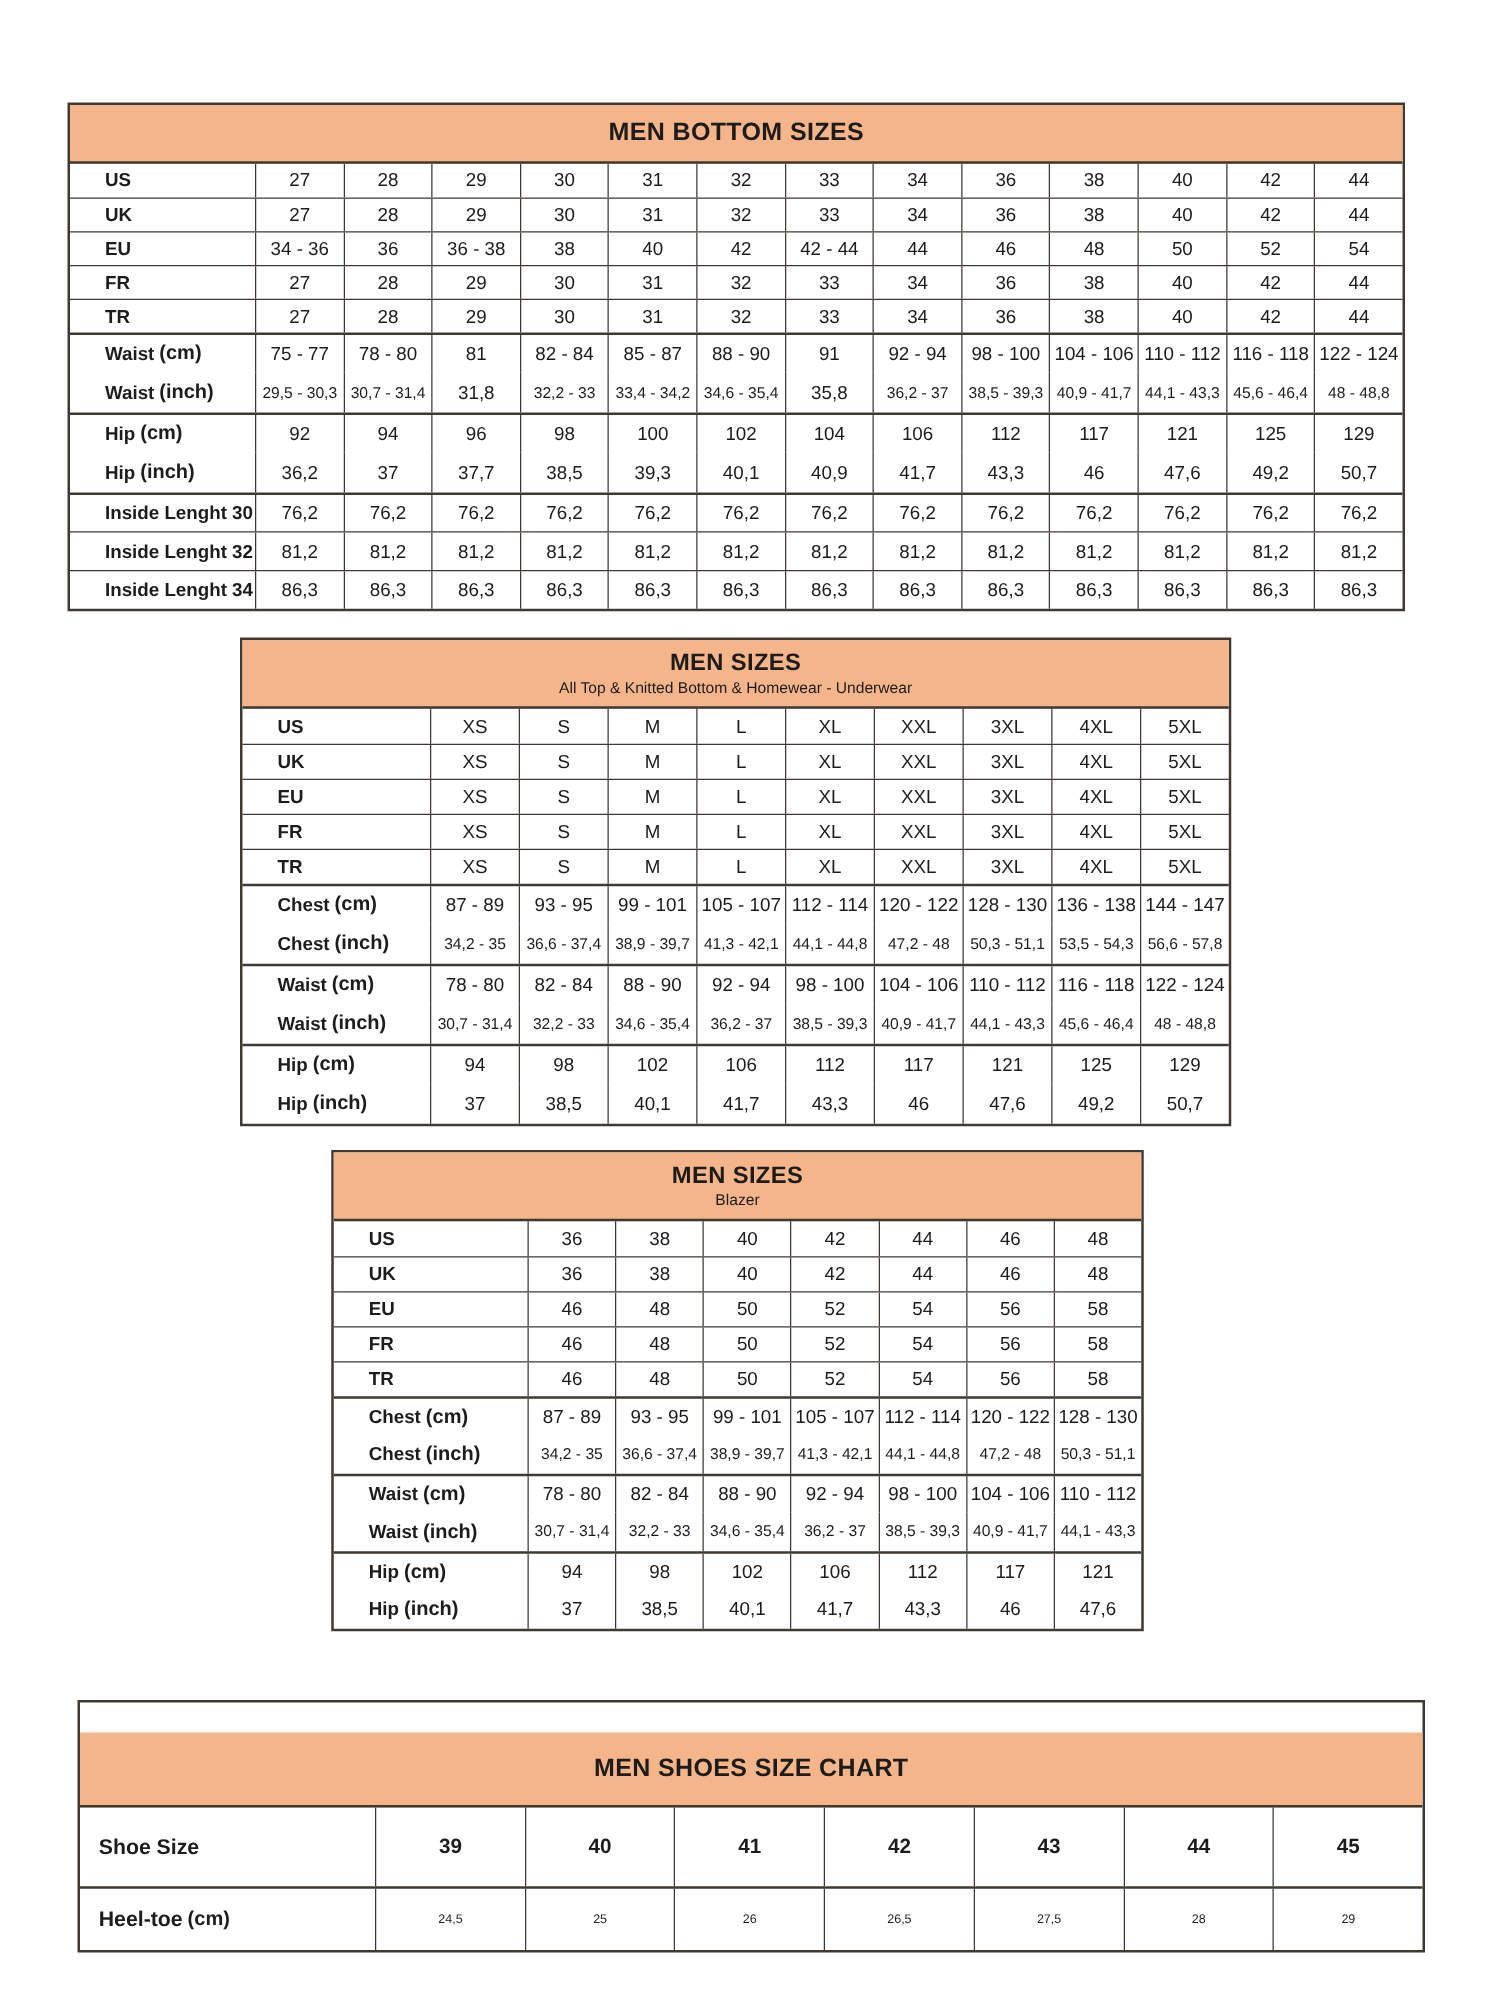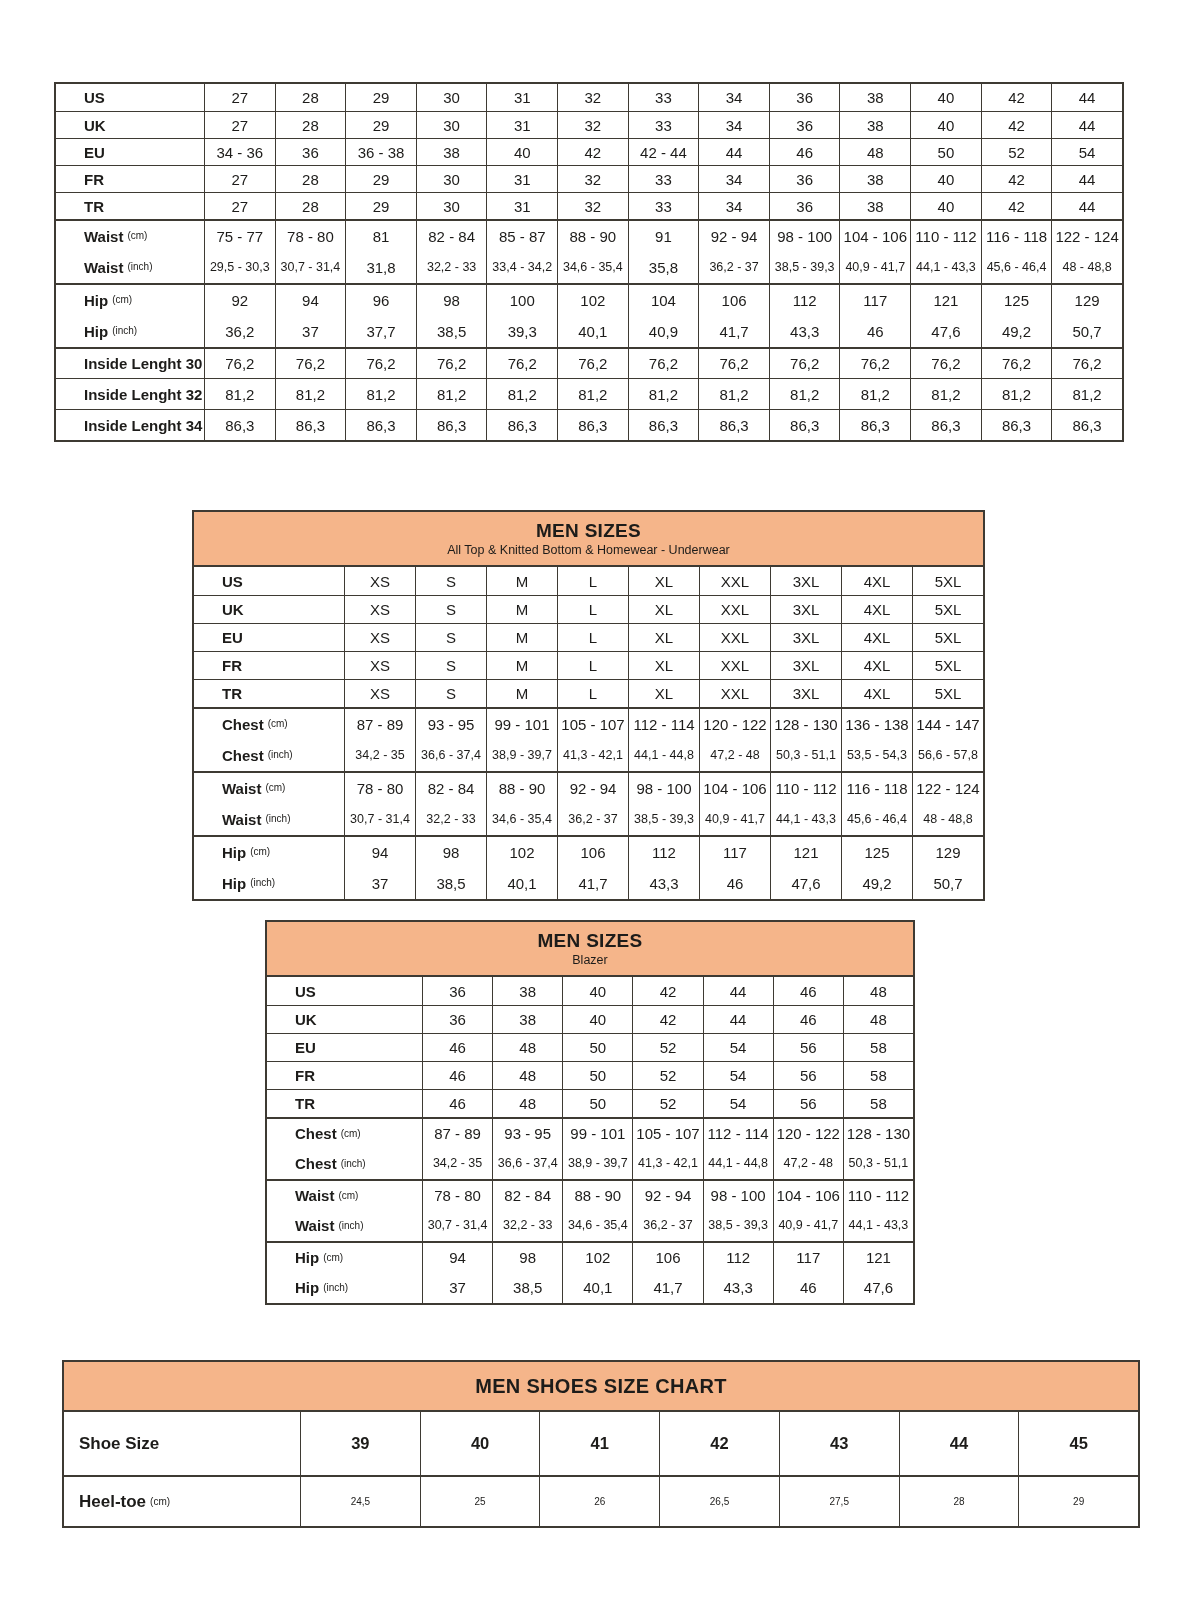--- a/index.html
+++ b/index.html
@@ -31,21 +31,21 @@
   .trow.merged{border-top:none;}
   .cell{
     display:flex;align-items:center;justify-content:center;
     border-left:1.5px solid var(--bd);font-size:15px;line-height:1;
     white-space:nowrap;overflow:hidden;
   }
   .cell:first-child{border-left:none;}
   .cell.label{justify-content:flex-start;padding-left:28px;font-weight:bold;flex:none;}
   .cell.val{flex:1;}
   .cell.val.small{font-size:12.5px;}
-  .unit{font-size:10px;font-weight:normal;margin-left:4px;}
+  .unit{font-size:16px;font-weight:bold;margin-left:4px;}
 
   
   #t1{left:54px;top:82px;width:1070px;}
   #t1 .thead{height:47px;}
   #t1 .cell.label{width:148px;}
   #t1 .trow{height:27px;}
   #t1 .trow:nth-child(n+6){height:32px;}
   #t1 .trow:nth-child(n+10){height:31px;}
 
   
@@ -59,31 +59,35 @@
   
   #t3{left:265px;top:920px;width:650px;}
   #t3 .thead{height:55px;}
   #t3 .cell.label{width:155px;}
   #t3 .trow{height:28px;}
   #t3 .trow:nth-child(n+6){height:31px;}
   #t3 .title{font-size:19px;}
 
   
   #t4{left:62px;top:1360px;width:1078px;}
-  #t4 .thead{height:50px;}
+  #t4 .thead{height:60px;margin-top:24px;}
   #t4 .cell.label{width:236px;padding-left:15px;font-size:17px;}
   #t4 .trow{height:63px;}
   #t4 .trow:nth-child(2){height:51px;}
   #t4 .cell.val{font-size:10px;}
   #t4 .trow:first-child .cell.val{font-weight:bold;font-size:16.5px;}
 </style>
 </head>
 <body>
 
 <div class="tablebox" id="t1">
+  <div class="thead">
+    <div class="title">MEN BOTTOM SIZES</div>
+
+  </div>
   <div class="rows">
       <div class="trow">
         <div class="cell label">
           <span>US</span>
         </div>
         <div class="cell val">27</div>
         <div class="cell val">28</div>
         <div class="cell val">29</div>
         <div class="cell val">30</div>
         <div class="cell val">31</div>

